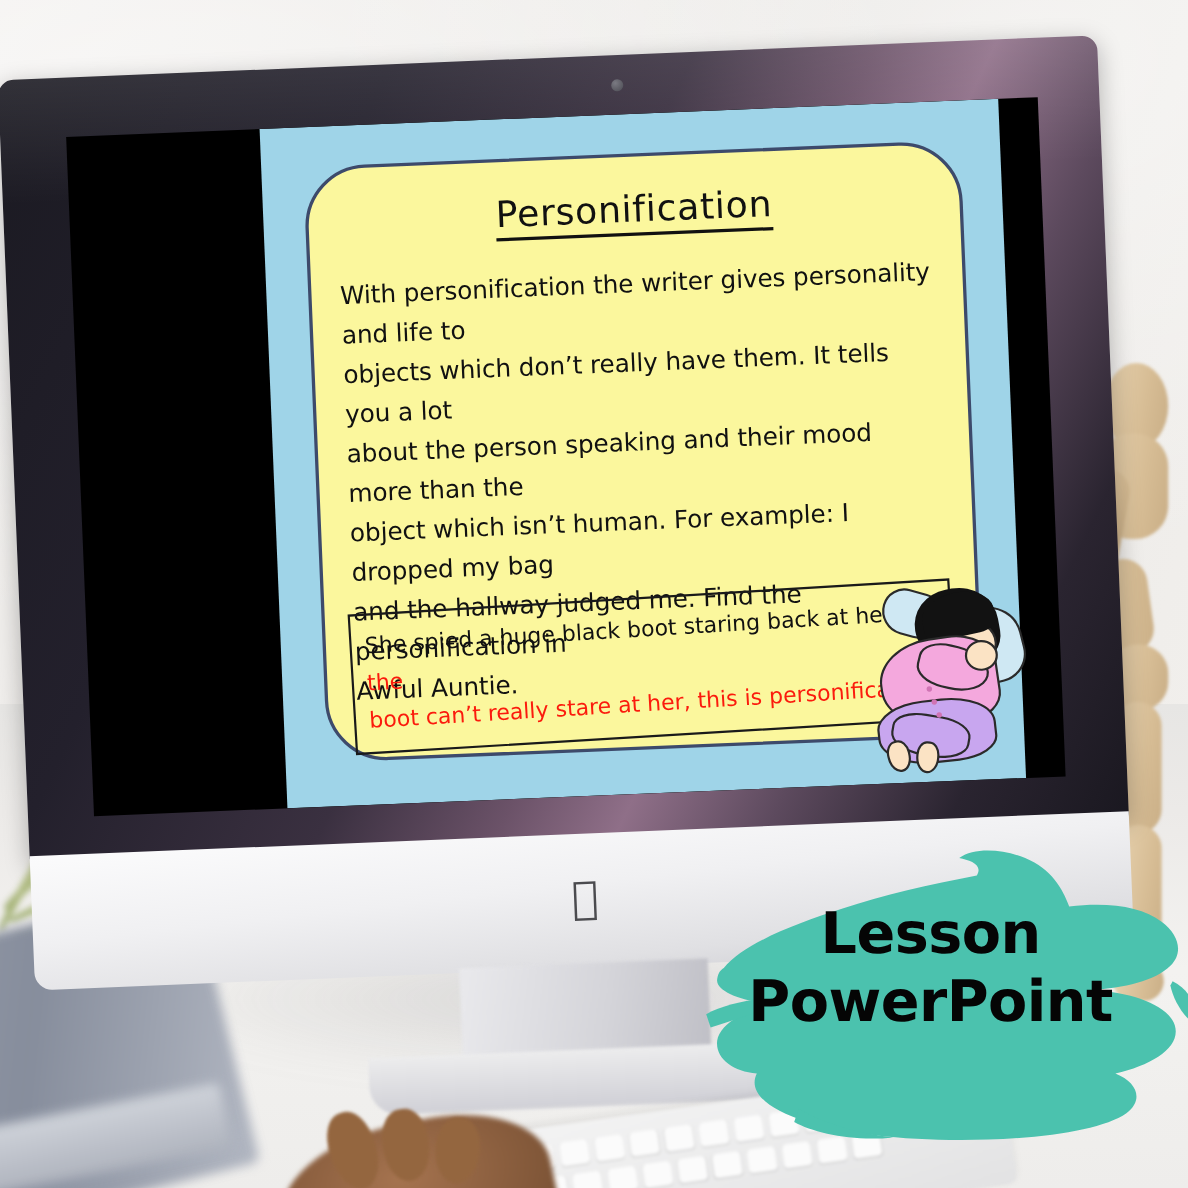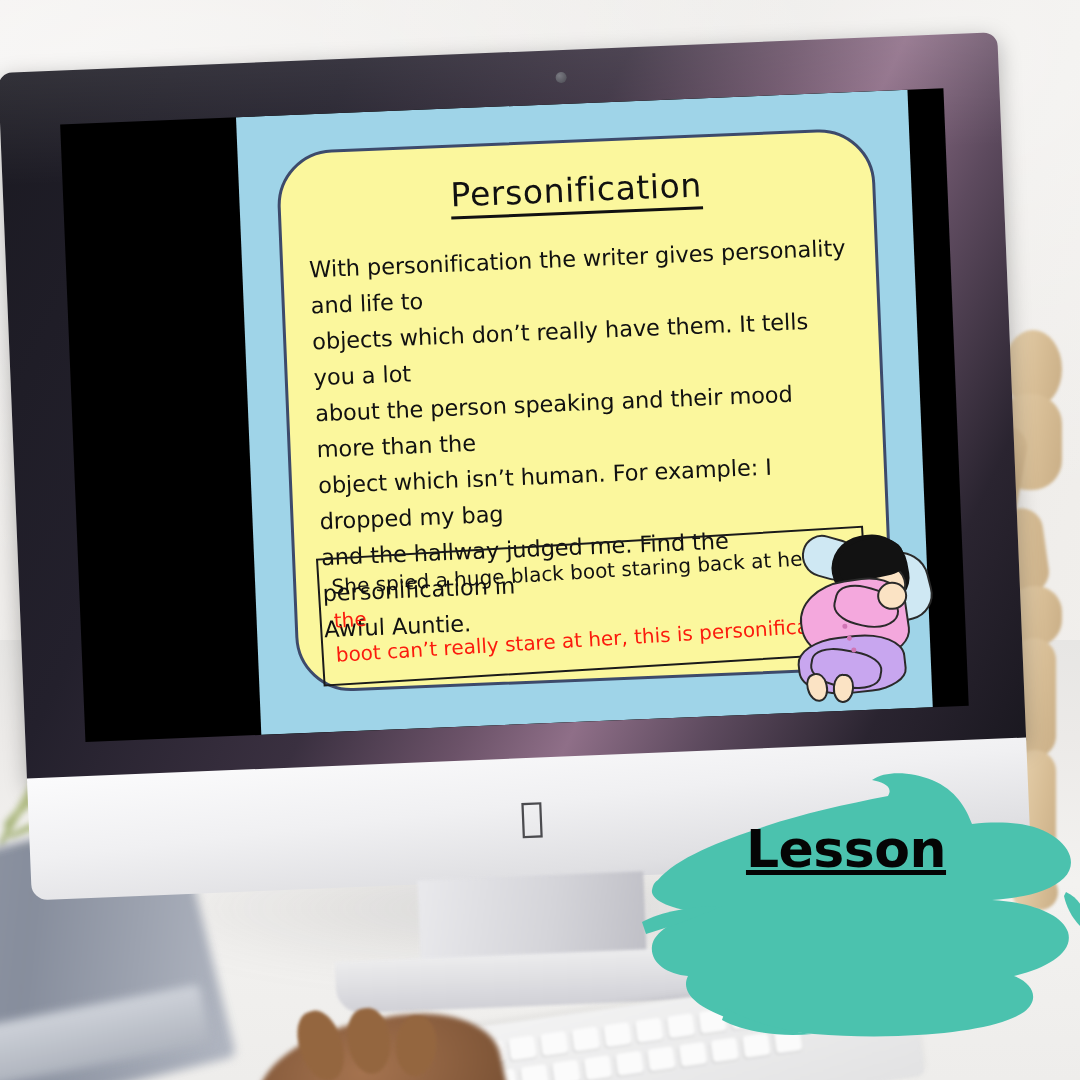--- a/index.html
+++ b/index.html
@@ -193,21 +193,21 @@
   .f1{left:14px;top:140px;transform:rotate(-12deg);}
   .f2{left:40px;top:142px;transform:rotate(6deg);}
   .btn{position:absolute;width:5px;height:5px;background:#d074b4;border-radius:50%;}
 
   
   .badge{position:absolute;left:636px;top:762px;width:450px;height:280px;}
   .badge svg{position:absolute;left:0;top:0;}
   .badge-text{
     position:absolute;left:0;top:56px;width:420px;text-align:center;
     font-family:"DejaVu Sans",sans-serif;font-weight:bold;
-    color:#050505;font-size:52px;line-height:62px;letter-spacing:-.5px;text-decoration:underline;
+    color:#050505;font-size:52px;line-height:62px;letter-spacing:-.5px;
   }
 </style>
 </head>
 <body>
 
 <div id="stage">
 
   <div class="wall"></div>
   <div class="wall-tex"></div>
   <div class="desk"></div>
@@ -333,16 +333,17 @@
         C398,222 404,238 388,250 C368,264 320,272 262,274
         C198,276 136,270 98,258 C60,246 44,230 52,214
         C30,212 14,200 16,184 C18,170 38,158 64,150
         C36,148 14,138 16,128 C17,122 19,120 22,118 Z" fill="#4BC2AE"></path>
       <path d="M6,160 C24,150 56,144 86,144 C60,156 30,166 10,172 Z" fill="#4BC2AE"></path>
       <path d="M430,130 C446,138 452,152 444,164 C436,156 430,144 428,134 Z" fill="#4BC2AE"></path>
       <path d="M90,246 C110,258 142,268 176,272 C140,276 104,268 86,258 Z" fill="#4BC2AE"></path>
     </svg>
     <div class="badge-text">
       <div>Lesson</div>
+      <div>PowerPoint</div>
     </div>
   </div>
 
 </div>
 
 </body></html>

